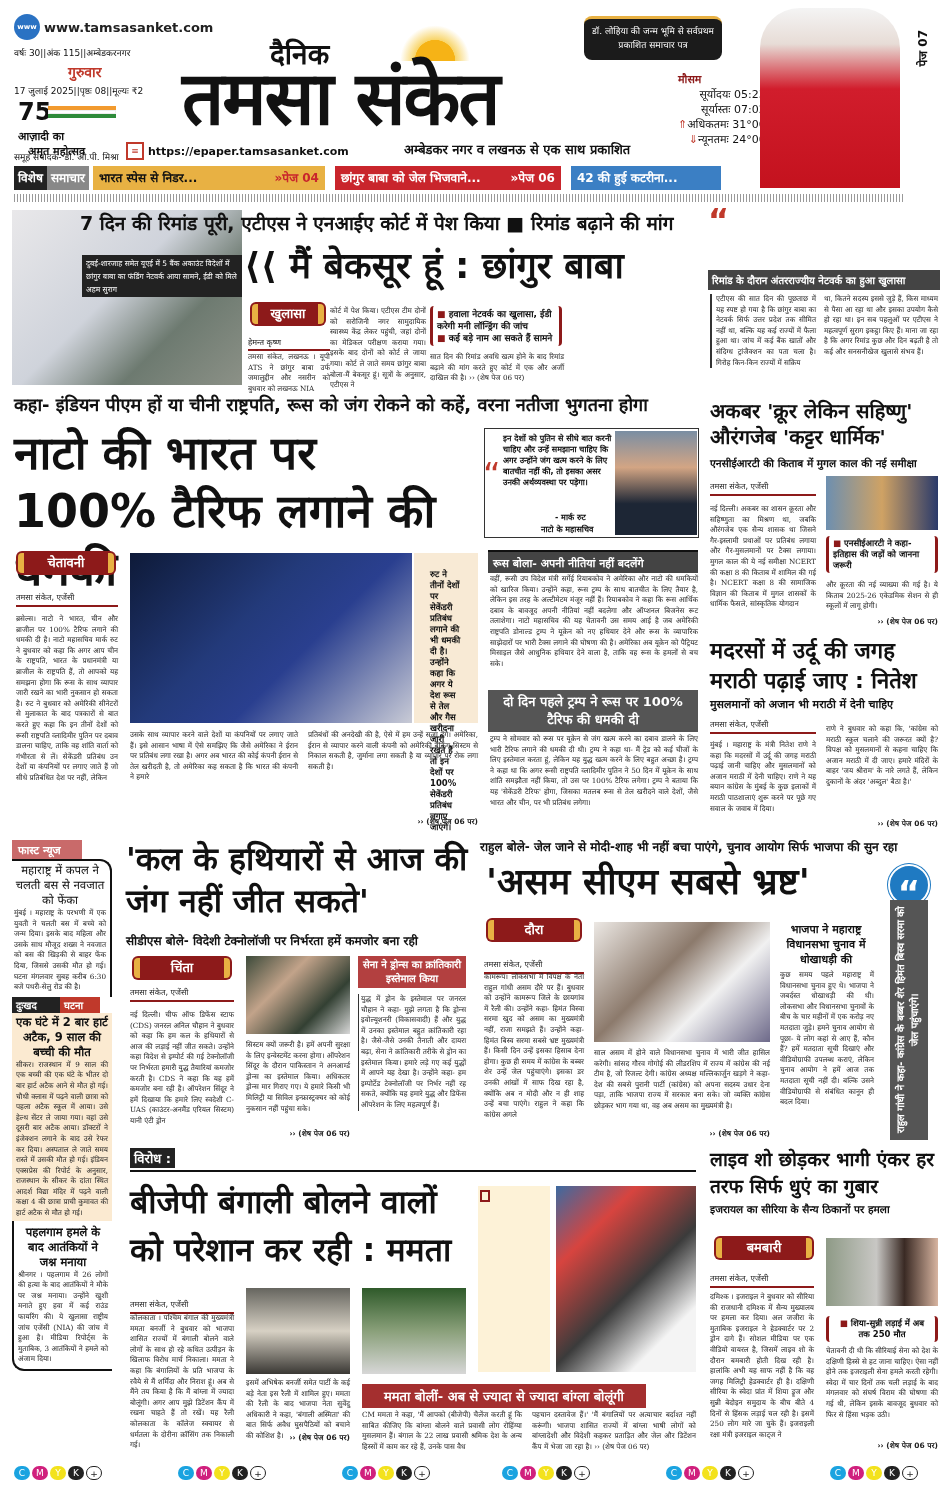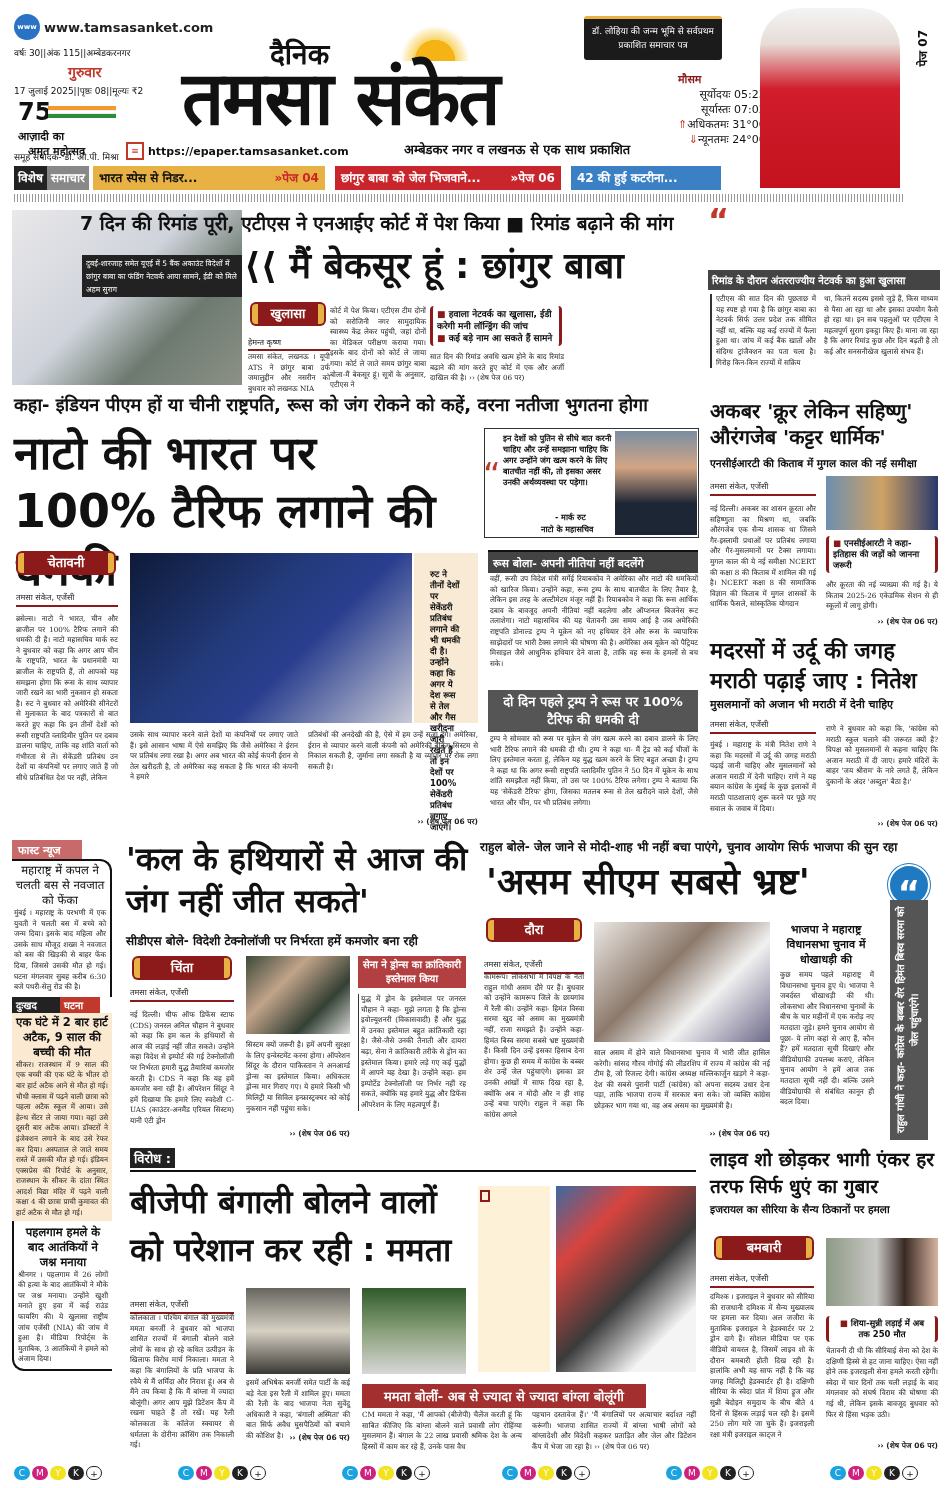--- a/index.html
+++ b/index.html
@@ -37,21 +37,21 @@
   <div style="width:70px;height:70px;border-radius:50%;background:radial-gradient(circle,#f6b316 40%,#f8d56a 41%,transparent 70%)"></div>
 </div>
 <div class="abs" style="left:270px;top:34px;font-size:28px;font-weight:bold">दैनिक</div>
 <div class="abs" style="left:182px;top:58px;font-size:74px;font-weight:bold;line-height:80px;letter-spacing:-2px">तमसा संकेत</div>
 <div class="abs" style="left:404px;top:140px;font-size:13px;font-weight:bold">अम्बेडकर नगर व लखनऊ से एक साथ प्रकाशित</div>
 <div class="abs" style="left:126px;top:142px;display:flex;align-items:center;gap:4px">
   <span style="width:18px;height:18px;border:2px solid #c0392b;font-size:9px;color:#c0392b;text-align:center;line-height:14px">≡</span>
   <span style="font-size:11px;font-weight:bold">https://epaper.tamsasanket.com</span>
 </div>
 
-<div class="abs" style="left:584px;top:16px;width:138px;height:44px;background:#1b1b1b;color:#fff;font-size:9px;border-radius:3px;padding:5px 6px;border-top:3px solid #e8b143;text-align:center;line-height:14px">
+<div class="abs" style="left:584px;top:16px;width:138px;height:44px;background:#1b1b1b;color:#fff;font-size:9px;border-radius:8px;padding:5px 6px;border-top:3px solid #e8b143;text-align:center;line-height:14px">
   <span>डॉ. लोहिया की जन्म भूमि से सर्वप्रथम प्रकाशित समाचार पत्र</span>
 </div>
 <div class="abs" style="left:678px;top:72px;font-size:11px;line-height:15px;text-align:right">
   <div style="color:#8d1a1a;font-weight:bold;text-align:left">मौसम</div>
   <div>सूर्योदयः 05:23</div>
   <div>सूर्यास्तः 07:02</div>
   <div><span style="color:#c0392b">⇑</span><span>अधिकतमः 31°00</span></div>
   <div><span style="color:#c0392b">⇓</span><span>न्यूनतमः 24°00</span></div>
 </div>
 <div class="abs photo" style="left:760px;top:8px;width:140px;height:180px;background:linear-gradient(180deg,#f4f4f4 0%,#e7dcd6 20%,#d11d2c 45%,#c4121e 100%);border-radius:40px 40px 0 0"></div>

